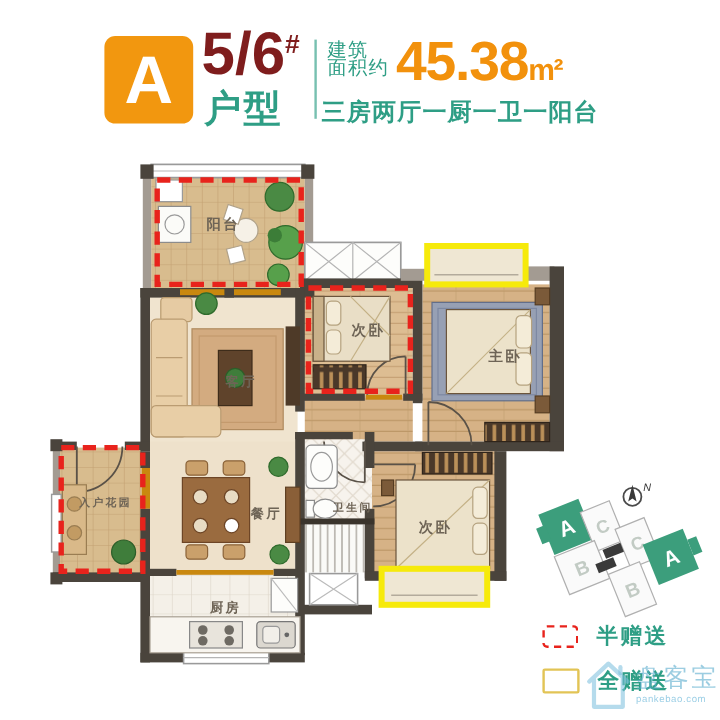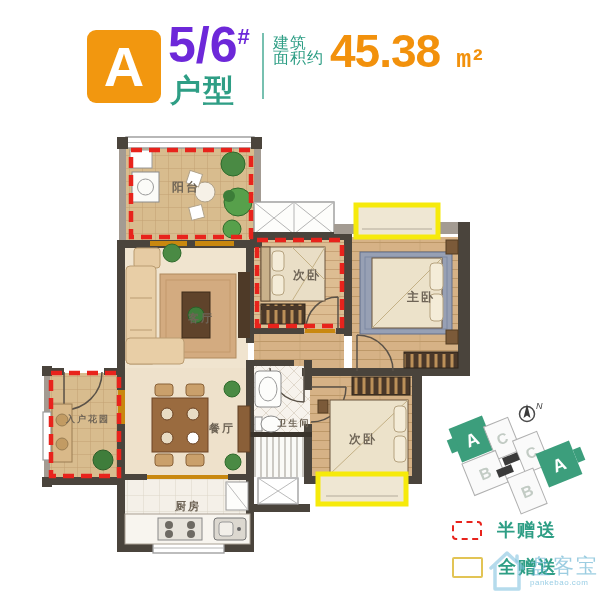--- a/index.html
+++ b/index.html
@@ -2,27 +2,27 @@
 <html><head>
 <meta charset="utf-8">
 <style>
   html,body{margin:0;padding:0;background:#ffffff;}
   .stage{position:relative;width:600px;height:600px;background:#ffffff;overflow:hidden;
          font-family:"Liberation Sans","DejaVu Sans",sans-serif;}
   
   .badge{position:absolute;left:87px;top:30px;width:74px;height:73px;background:#F2970F;
          border-radius:9px;display:flex;align-items:center;justify-content:center;
          color:#fff;font-size:56px;font-weight:bold;line-height:1;}
-  .blocknum{position:absolute;left:168px;top:20px;color:#6d28d9;font-size:50px;font-weight:bold;line-height:1;}
+  .blocknum{position:absolute;left:168px;top:20px;color:#7f1d1d;font-size:50px;font-weight:bold;line-height:1;}
   .blocknum sup{font-size:22px;font-weight:bold;vertical-align:18px;}
   .unittype{position:absolute;left:170px;top:70px;color:#2E9E85;font-size:31px;font-weight:bold;letter-spacing:2px;text-align:right;}
   .divider{position:absolute;left:262px;top:33px;width:2px;height:66px;background:#2E9E85;opacity:.65;}
   .arealabel{position:absolute;left:273px;top:35px;color:#2E9E85;font-size:16px;font-weight:normal;line-height:15px;letter-spacing:1px;}
   .areaval{position:absolute;left:330px;top:28px;color:#F2910C;font-size:46px;font-weight:bold;line-height:1;letter-spacing:-1px;}
-  .areaval .unit{font-size:25px;font-weight:bold;margin-left:16px;font-family:Liberation Mono, monospace;}
+  .areaval .unit{font-size:25px;font-weight:bold;margin-left:0;}
   .subtitle{position:absolute;left:268px;top:80px;color:#2E9E85;font-size:20px;font-weight:bold;letter-spacing:1px;}
   
   svg.plan{position:absolute;left:0;top:0;}
   .roomlabel{fill:#6e6456;font-weight:bold;letter-spacing:2px;font-family:"Liberation Sans","DejaVu Sans",sans-serif;}
   
   .legend{position:absolute;left:452px;top:520px;font-family:Liberation Serif, serif;}
   .legrow{display:flex;align-items:center;margin-bottom:17px;height:20px;}
   .legbox-half{width:26px;height:15px;border:2.5px dashed #E8231C;border-radius:4px;background:#fff;}
   .legbox-full{width:27px;height:17px;border:2px solid #E2C455;border-radius:2px;background:#fff;}
   .leglabel{margin-left:15px;color:#2E9E85;font-size:18px;font-weight:bold;letter-spacing:2px;}
@@ -41,20 +41,21 @@
     <span>A</span>
   </div>
   <div class="blocknum"><span>5/6</span><sup>#</sup></div>
   <div class="unittype">户型</div>
   <div class="divider"></div>
   <div class="arealabel">
     <div>建筑</div>
     <div>面积约</div>
   </div>
   <div class="areaval"><span>45.38</span><span class="unit">m²</span></div>
+  <div class="subtitle">三房两厅一厨一卫一阳台</div>
 
   <svg class="plan" width="600" height="600" viewBox="0 0 600 600">
     <defs>
       <pattern id="tile" width="13" height="13" patternUnits="userSpaceOnUse">
         <rect width="13" height="13" fill="#d8bc8e"></rect>
         <path d="M13,0 V13 M0,13 H13" stroke="#c3a172" stroke-width="1" fill="none"></path>
       </pattern>
       <pattern id="plank" width="40" height="9" patternUnits="userSpaceOnUse">
         <rect width="40" height="9" fill="#ddbd92"></rect>
         <path d="M0,8.5 H40" stroke="#c7a276" stroke-width="1"></path>

